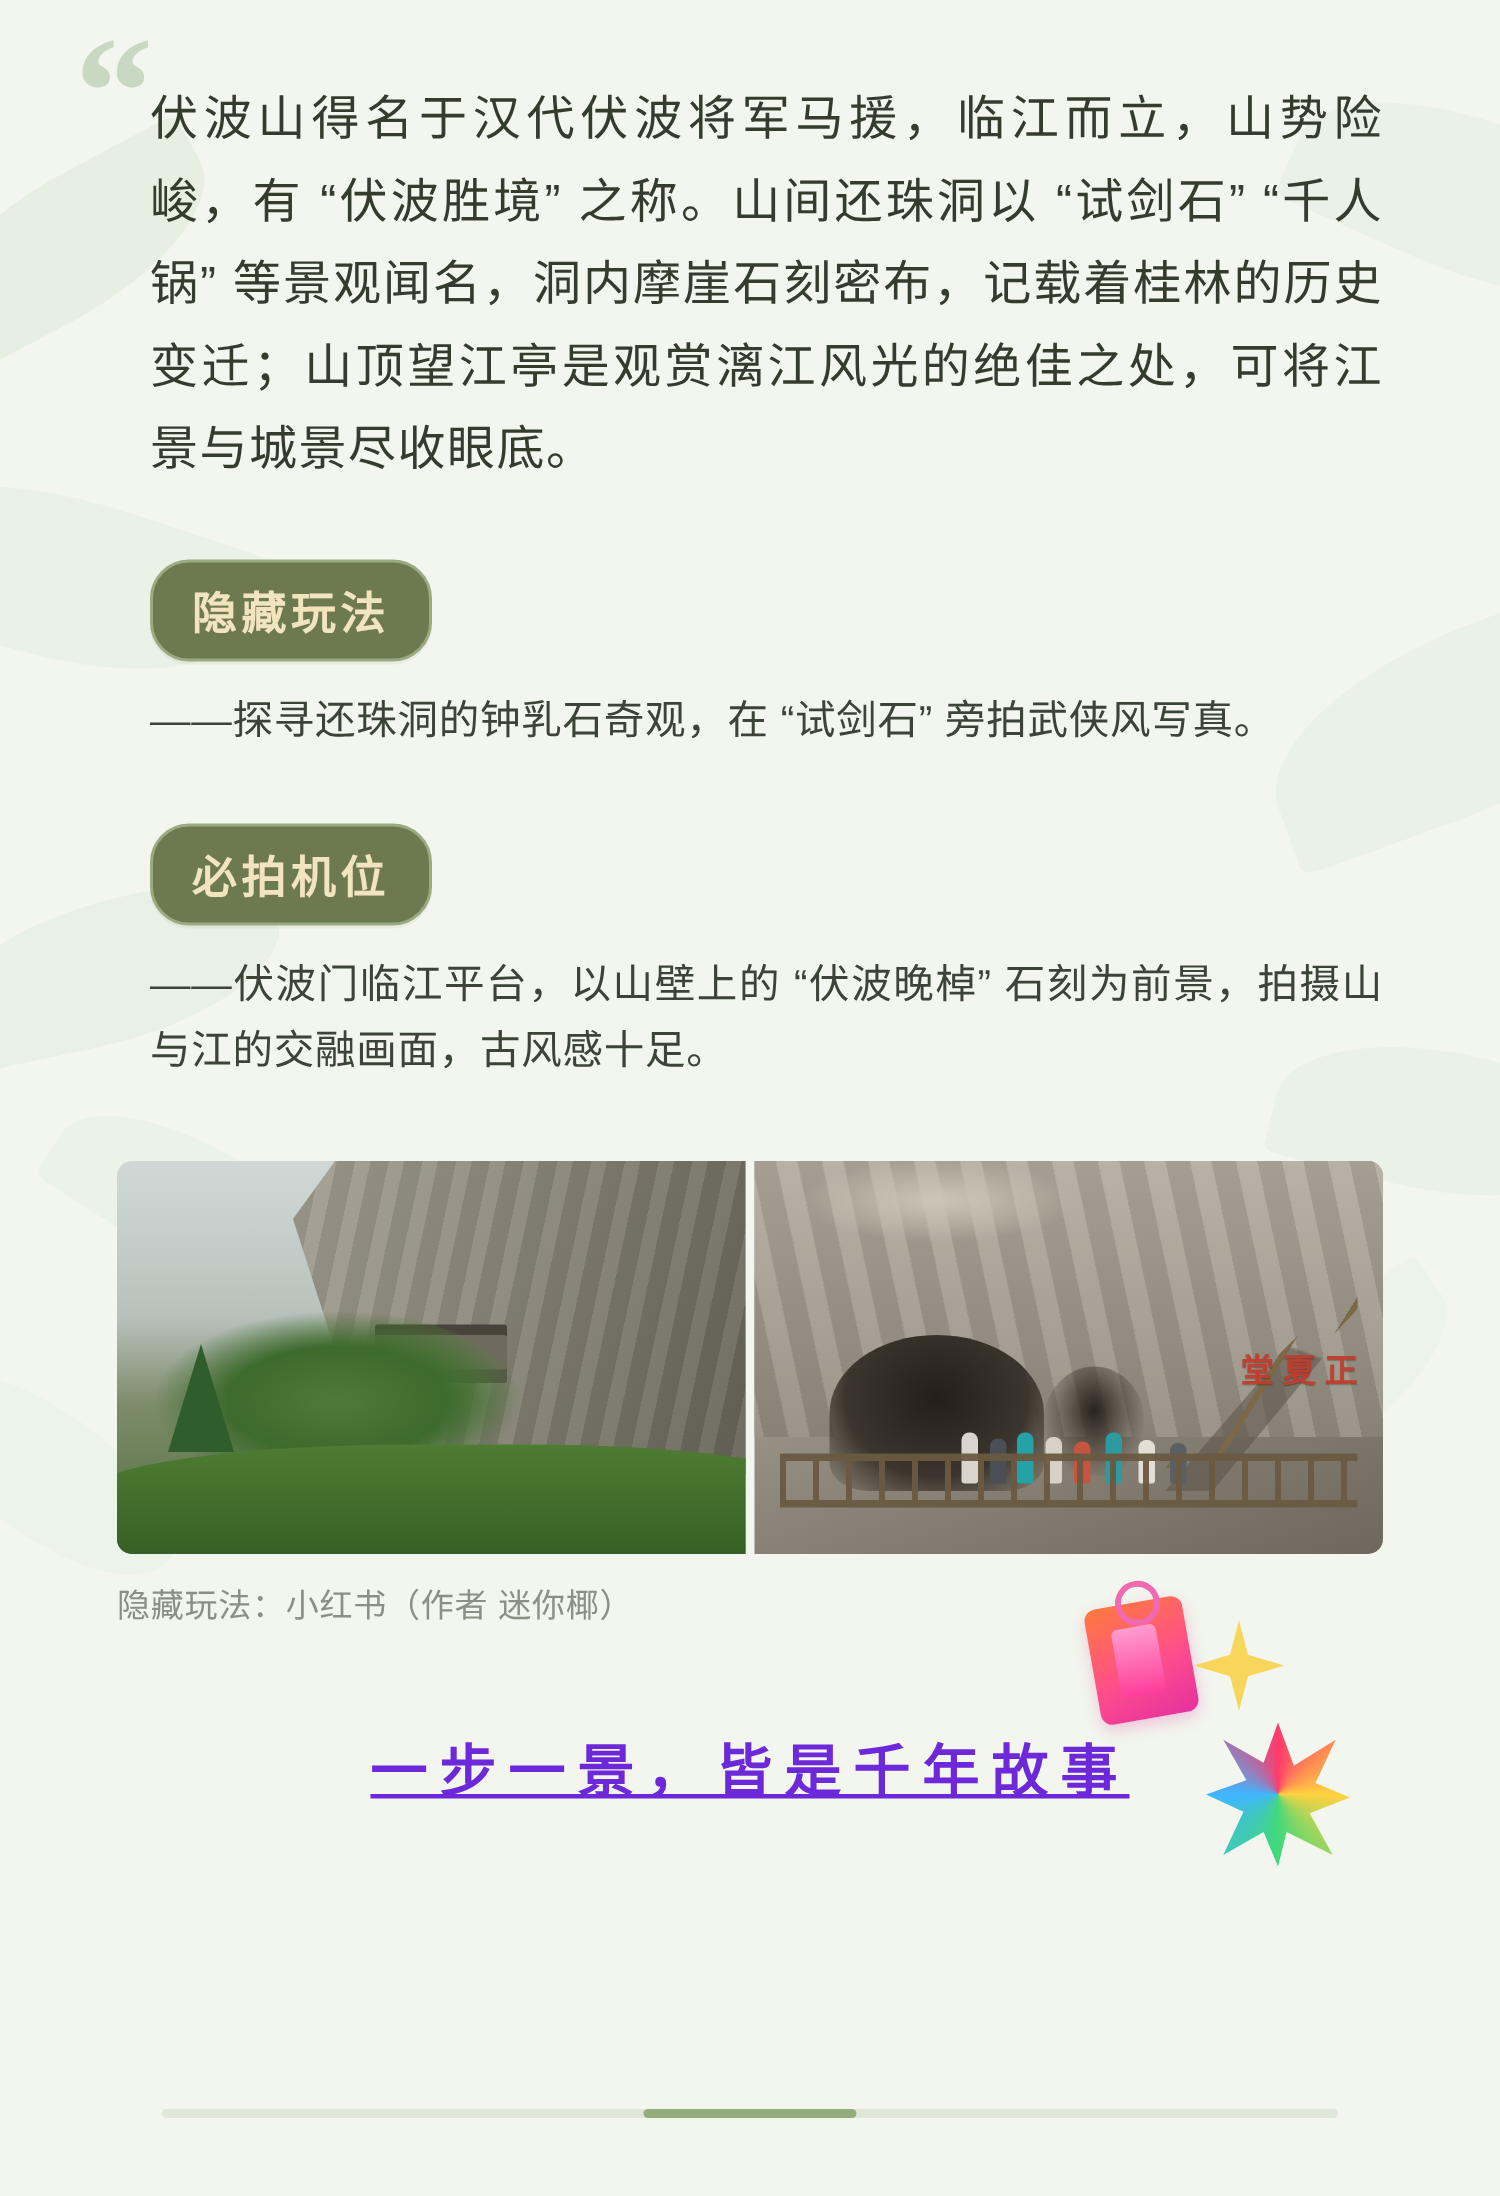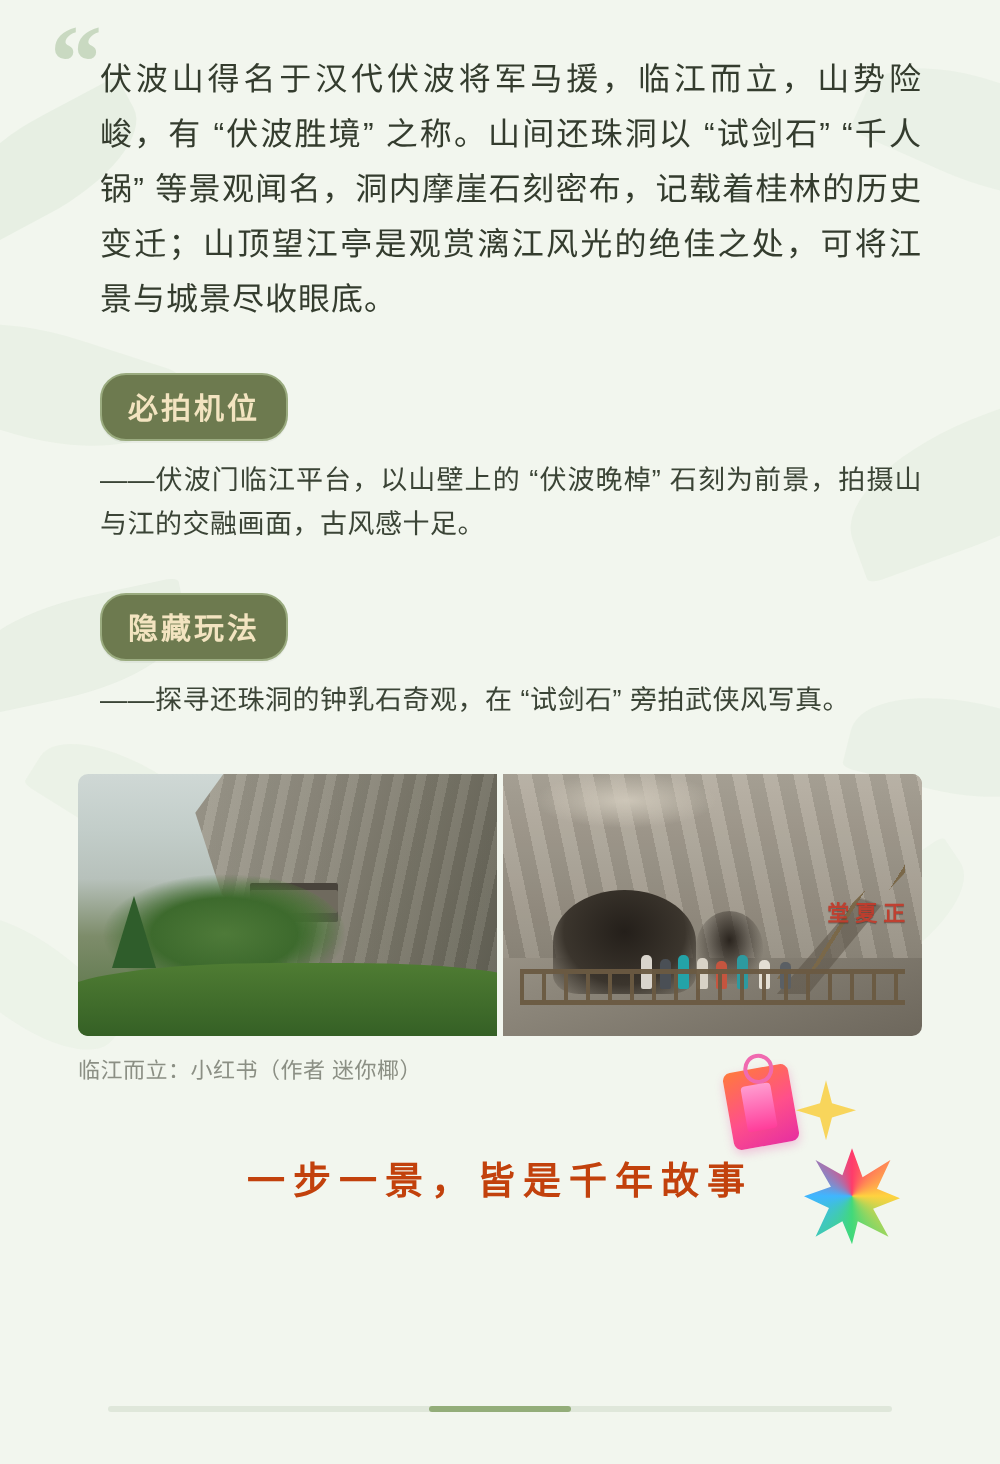--- a/index.html
+++ b/index.html
@@ -284,23 +284,24 @@
   .slogan-row {
     position: relative;
     margin-top: 36px;
     height: 120px;
   }
   .slogan {
     text-align: center;
     font-size: 38px;
     font-weight: bold;
     letter-spacing: 8px;
-    color: #c2410c;
+    color: #6d28d9;
     font-family: "Liberation Serif", "DejaVu Serif", serif;
     padding-top: 30px;
+    text-decoration: underline;
   }
   .sticker-gift {
     position: absolute;
     right: 128px;
     top: -52px;
     width: 66px;
     height: 78px;
     background: linear-gradient(160deg, #ff7a3c 0%, #ff4f8b 55%, #e62fa0 100%);
     border-radius: 8px;
     transform: rotate(-10deg);
@@ -385,27 +386,27 @@
 </div>
 
 <div class="page">
 
   <div class="quote-block">
     <div class="quote-mark">“</div>
     <p class="intro-text">伏波山得名于汉代伏波将军马援，临江而立，山势险峻，有 “伏波胜境” 之称。山间还珠洞以 “试剑石” “千人锅” 等景观闻名，洞内摩崖石刻密布，记载着桂林的历史变迁；山顶望江亭是观赏漓江风光的绝佳之处，可将江景与城景尽收眼底。</p>
   </div>
 
   <div class="section">
+    <div class="pill">隐藏玩法</div>
+    <p class="section-body">——探寻还珠洞的钟乳石奇观，在 “试剑石” 旁拍武侠风写真。</p>
+  </div>
+
+  <div class="section">
     <div class="pill">必拍机位</div>
     <p class="section-body">——伏波门临江平台，以山壁上的 “伏波晚棹” 石刻为前景，拍摄山与江的交融画面，古风感十足。</p>
-  </div>
-
-  <div class="section">
-    <div class="pill">隐藏玩法</div>
-    <p class="section-body">——探寻还珠洞的钟乳石奇观，在 “试剑石” 旁拍武侠风写真。</p>
   </div>
 
   <div class="photos">
     <div class="photo ph-left">
       <div class="cliff"></div>
       <div class="pavilion"></div>
       <div class="trees-mid"></div>
       <div class="conifer"></div>
       <div class="trees-fore"></div>
     </div>
@@ -427,21 +428,21 @@
       </div>
       <div class="railing"></div>
       <div class="inscription">
         <span>堂</span>
         <span>夏</span>
         <span>正</span>
       </div>
     </div>
   </div>
 
-  <div class="credit">临江而立：小红书（作者 迷你椰）</div>
+  <div class="credit">隐藏玩法：小红书（作者 迷你椰）</div>
 
   <div class="slogan-row">
     <div class="slogan">一步一景，皆是千年故事</div>
     <div class="sticker-gift"></div>
     <div class="sparkle"></div>
     <div class="burst"></div>
   </div>
 
 </div>
 

